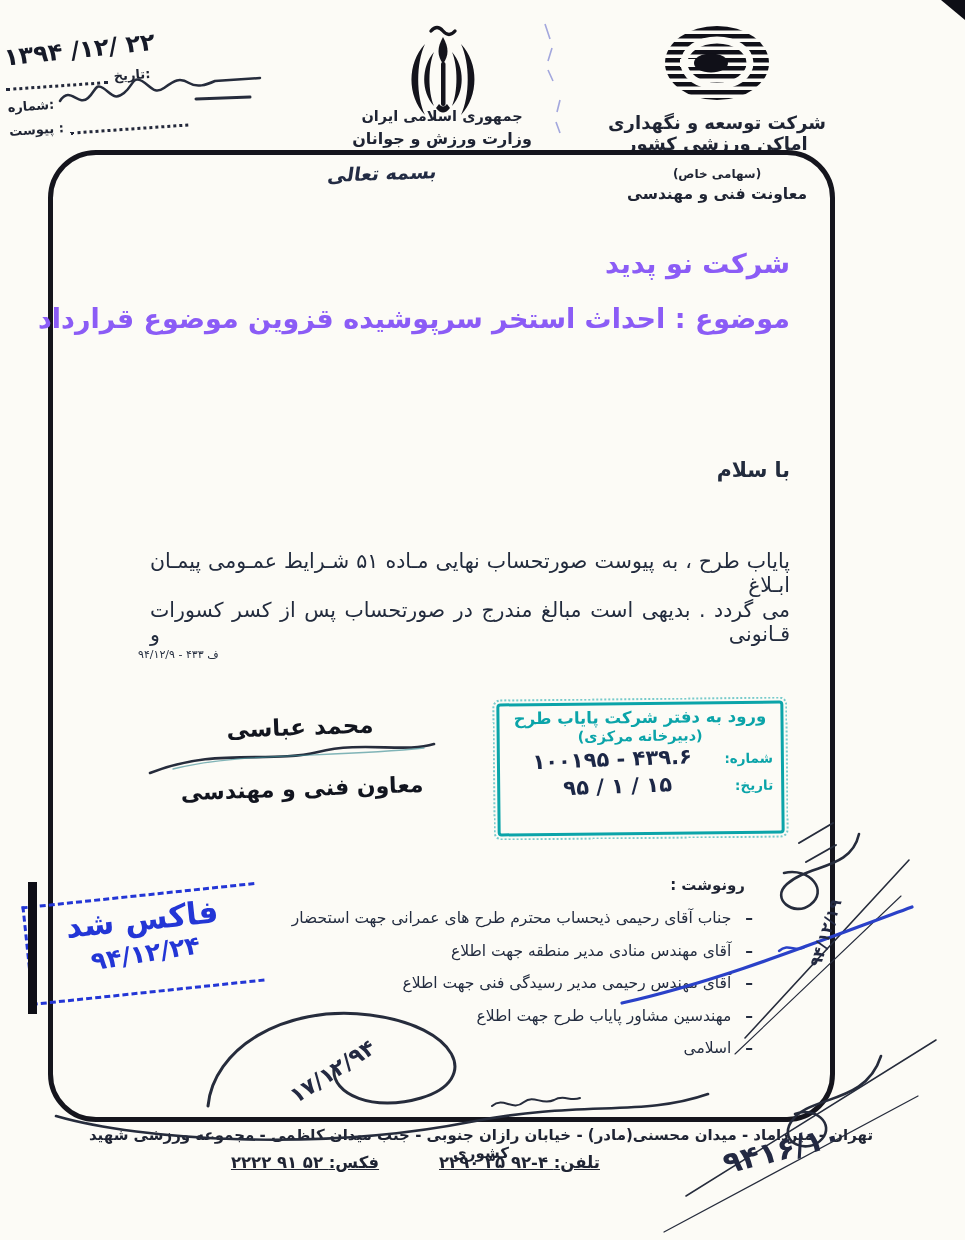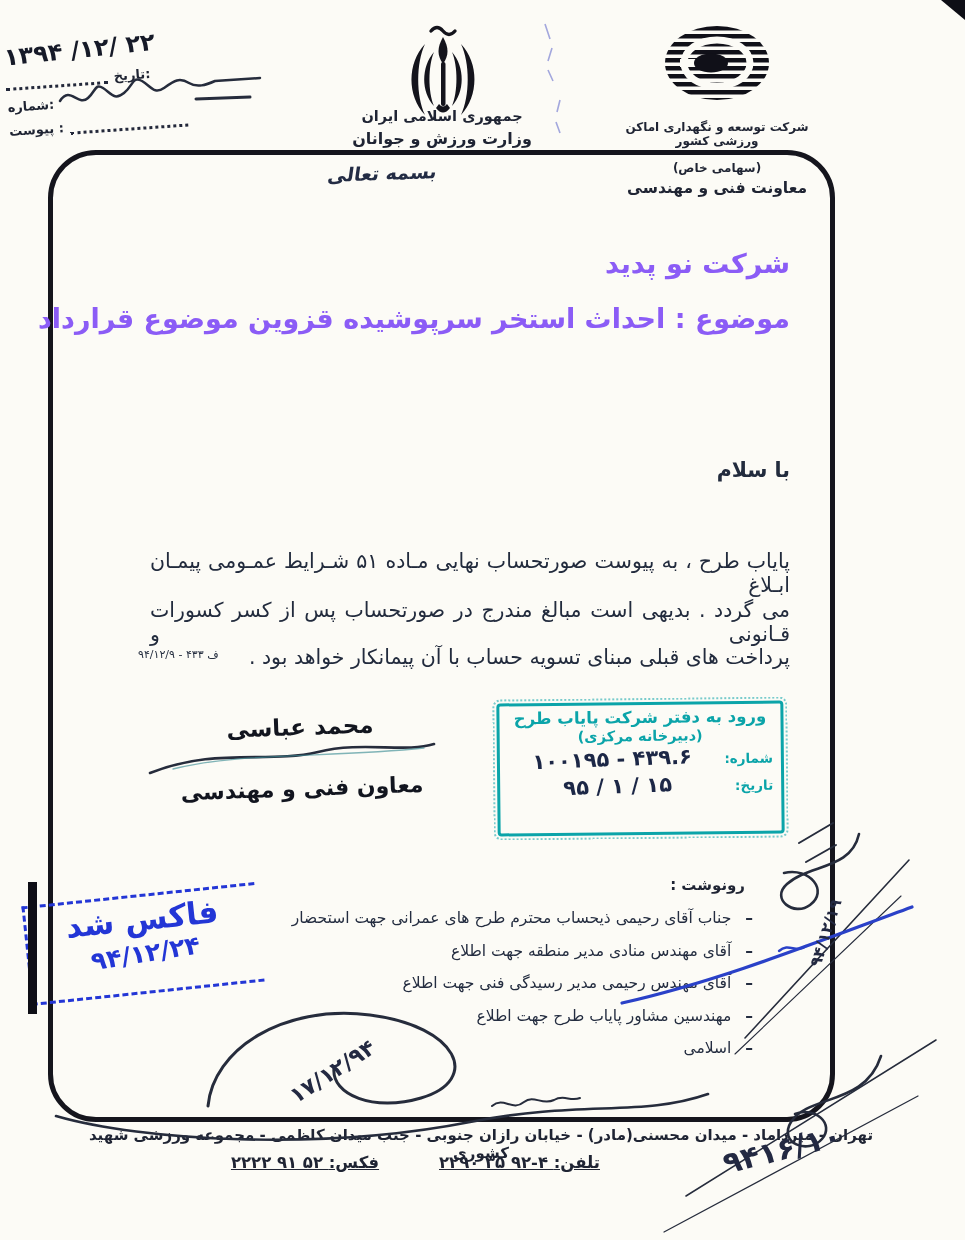--- a/index.html
+++ b/index.html
@@ -10,21 +10,21 @@
   .meta-left{left:6px;top:30px;width:260px;transform:rotate(-4deg);}
   .hw-date{direction:ltr;font-size:24px;font-weight:800;letter-spacing:3px;color:#161a28;
            transform:rotate(-2deg);white-space:nowrap;}
   .meta-row{display:flex;align-items:flex-end;gap:6px;font-size:13px;font-weight:700;margin-top:9px;}
   .dots{display:inline-block;border-bottom:3px dotted #23283a;height:10px;}
   
   .center-head{left:352px;top:108px;width:180px;text-align:center;}
   .center-head .l1{font-size:14.5px;font-weight:600;}
   .center-head .l2{font-size:16px;font-weight:800;margin-top:5px;}
   .right-head{left:608px;top:22px;width:218px;text-align:center;}
-  .right-head .l1{font-size:12px;font-weight:700;margin-top:12px;}
+  .right-head .l1{font-size:18px;font-weight:700;margin-top:4px;}
   .right-head .l2{font-size:12px;font-weight:700;margin-top:13px;}
   .right-head .l3{font-size:15.5px;font-weight:800;margin-top:4px;}
   
   .frame{left:48px;top:150px;width:777px;height:962px;border:5px solid #15151d;border-radius:48px;z-index:1;}
   .bismillah{left:328px;top:162px;font-size:19px;font-weight:600;transform:skewX(-10deg) rotate(-2deg);
              color:#232c44;z-index:2;}
   .hline{right:175px;text-align:right;white-space:nowrap;font-weight:900;font-size:27px;color:#8b5cf6;
          z-index:2;direction:rtl;}
   .bl{right:175px;font-size:20.5px;color:#222b3d;direction:rtl;z-index:2;}
   .just{text-align:justify;text-align-last:justify;}
@@ -133,21 +133,20 @@
   <div class="abs frame"></div>
 
   <div class="abs bismillah">بسمه تعالی</div>
 
   <div class="abs hline" style="top:248px;">شرکت نو پدید</div>
   <div class="abs hline" style="top:303px;">موضوع : احداث استخر سرپوشیده قزوین موضوع قرارداد</div>
 
   <div class="abs bl" style="top:458px;font-weight:600;">با سلام</div>
   <div class="abs bl just" style="top:549px;width:640px;">پایاب طرح ، به پیوست صورتحساب نهایی مـاده ۵۱ شـرایط عمـومی پیمـان ابـلاغ</div>
   <div class="abs bl just" style="top:598px;width:640px;">می گردد . بدیهی است مبالغ مندرج در صورتحساب پس از کسر کسورات قـانونی و</div>
-  <div class="abs bl" style="top:645px;text-align:right;white-space:nowrap;">پرداخت های قبلی مبنای تسویه حساب با آن پیمانکار خواهد بود .</div>
   <div class="abs note">ف ۴۳۳ - ۹۴/۱۲/۹</div>
 
   <div class="abs signer">
     <div class="nm">محمد عباسی</div>
     <div class="tt">معاون فنی و مهندسی</div>
   </div>
 
   <div class="abs stamp">
     <div class="s1">ورود به دفتر شرکت پایاب طرح</div>
     <div class="s2">(دبیرخانه مرکزی)</div>

